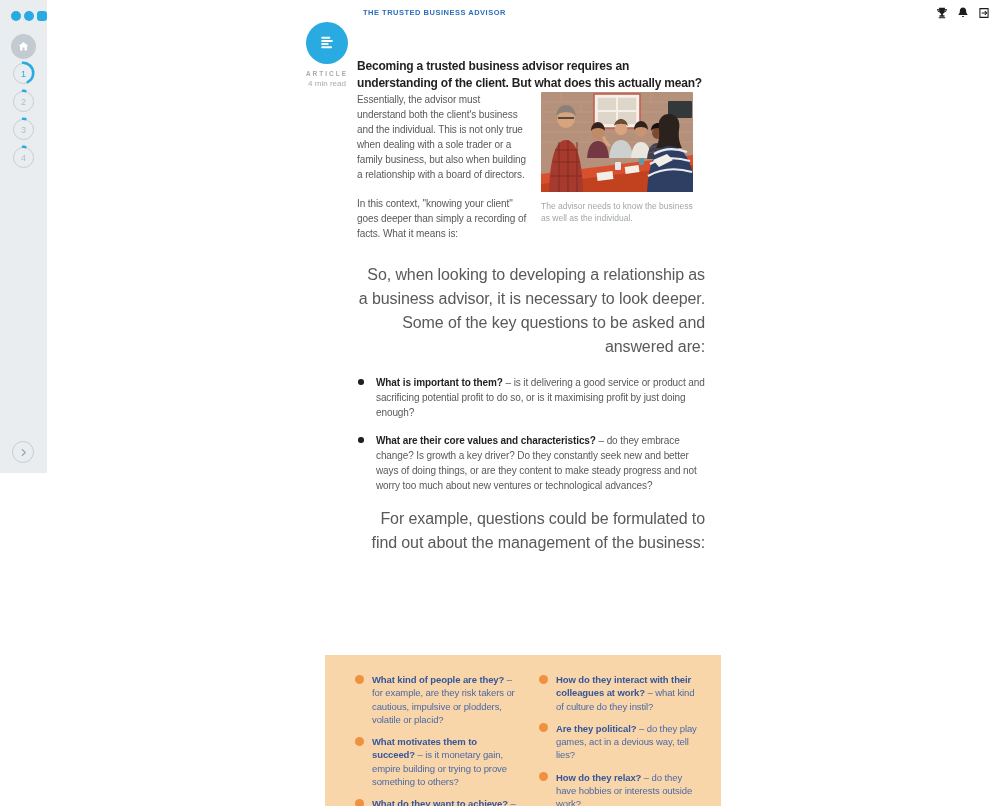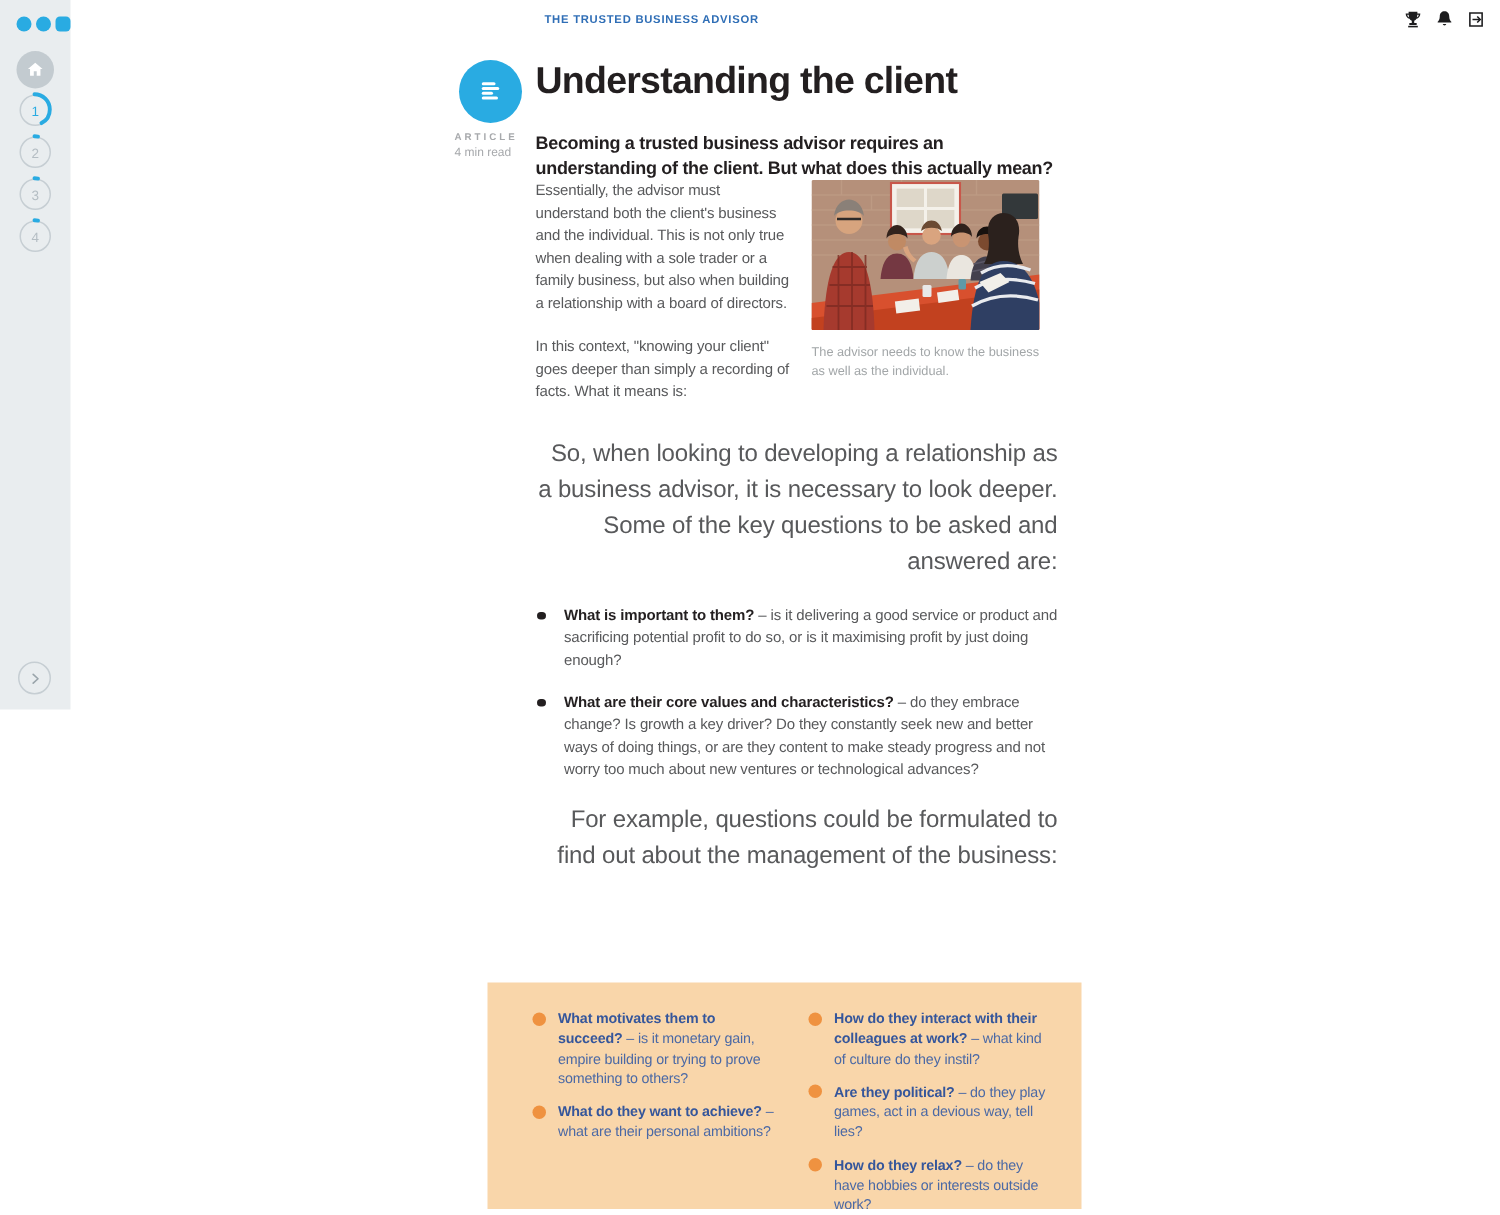--- a/index.html
+++ b/index.html
@@ -23,21 +23,21 @@
   .step svg.ring { position:absolute; left:-3px; top:-3px; width:24px; height:24px; }
   .step.active { color:#29abe2; }
   .next-btn { position:absolute; left:12px; top:441px; width:22px; height:22px; border-radius:50%;
     border:1.5px solid #c6ced3; display:flex; align-items:center; justify-content:center; cursor:pointer; }
   
   .course-title { position:absolute; left:363px; top:8px; font-size:7.5px; font-weight:700;
     color:#2f6eb6; letter-spacing:.5px; }
   .top-icons { position:absolute; right:9px; top:6px; display:flex; gap:7px; align-items:center; color:#1c1c1e; }
   .top-icons .tico { width:14px; height:14px; cursor:pointer; display:block; }
   
-  .badge { position:absolute; left:303px; top:40px; width:48px; }
+  .badge { position:absolute; left:303px; top:22px; width:48px; text-align:center; }
   .badge-circle { width:42px; height:42px; border-radius:50%; background:#29abe2; margin:0 auto;
     display:flex; align-items:center; justify-content:center; }
   .badge-type { margin-top:6px; font-size:6.5px; font-weight:700; letter-spacing:2px; color:#a7a9ac; }
   .badge-time { margin-top:2px; font-size:8px; color:#a7a9ac; }
   
   .content { position:absolute; left:357px; top:40px; width:348px; }
   h1 { font-size:25px; font-weight:700; color:#231f20; letter-spacing:-0.5px; line-height:1.15; }
   .intro { margin-top:18px; font-size:12px; font-weight:700; color:#231f20; line-height:1.4; letter-spacing:-0.2px; }
   .media-row { display:flex; }
   .text-col { width:172px; flex:none; }
@@ -141,21 +141,20 @@
         <rect x="5" y="12.1" width="9" height="2.4" rx="1.2"></rect>
         <rect x="5" y="15.9" width="13" height="2.4" rx="1.2"></rect>
       </g>
     </svg>
   </div>
   <div class="badge-type">ARTICLE</div>
   <div class="badge-time">4 min read</div>
 </div>
 
 <div class="content">
-  <h1>Understanding the client</h1>
   <div class="intro">Becoming a trusted business advisor requires an understanding of the client. But what does this actually mean?</div>
 
   <div class="media-row">
     <div class="text-col">
       <p>Essentially, the advisor must understand both the client's business and the individual. This is not only true when dealing with a sole trader or a family business, but also when building a relationship with a board of directors.</p>
       <p>In this context, "knowing your client" goes deeper than simply a recording of facts. What it means is:</p>
     </div>
     <figure class="figure">
       <svg width="152" height="100" viewBox="0 0 152 100">
 
@@ -221,20 +220,21 @@
   <ul class="kq-list">
     <li><span class="kq-lead">What is important to them?</span><span> – is it delivering a good service or product and sacrificing potential profit to do so, or is it maximising profit by just doing enough?</span></li>
     <li><span class="kq-lead">What are their core values and characteristics?</span><span> – do they embrace change? Is growth a key driver? Do they constantly seek new and better ways of doing things, or are they content to make steady progress and not worry too much about new ventures or technological advances?</span></li>
   </ul>
 
   <p class="para para4">For example, questions could be formulated to find out about the management of the business:</p>
 </div>
 
 <div class="qbox">
   <div class="qcol">
+    <div class="qitem"><span class="qlead">What kind of people are they?</span><span> – for example, are they risk takers or cautious, impulsive or plodders, volatile or placid?</span></div>
     <div class="qitem"><span class="qlead">What motivates them to succeed?</span><span> – is it monetary gain, empire building or trying to prove something to others?</span></div>
     <div class="qitem"><span class="qlead">What do they want to achieve?</span><span> – what are their personal ambitions?</span></div>
   </div>
   <div class="qcol right">
     <div class="qitem"><span class="qlead">How do they interact with their colleagues at work?</span><span> – what kind of culture do they instil?</span></div>
     <div class="qitem"><span class="qlead">Are they political?</span><span> – do they play games, act in a devious way, tell lies?</span></div>
     <div class="qitem"><span class="qlead">How do they relax?</span><span> – do they have hobbies or interests outside work?</span></div>
   </div>
 </div>
 

